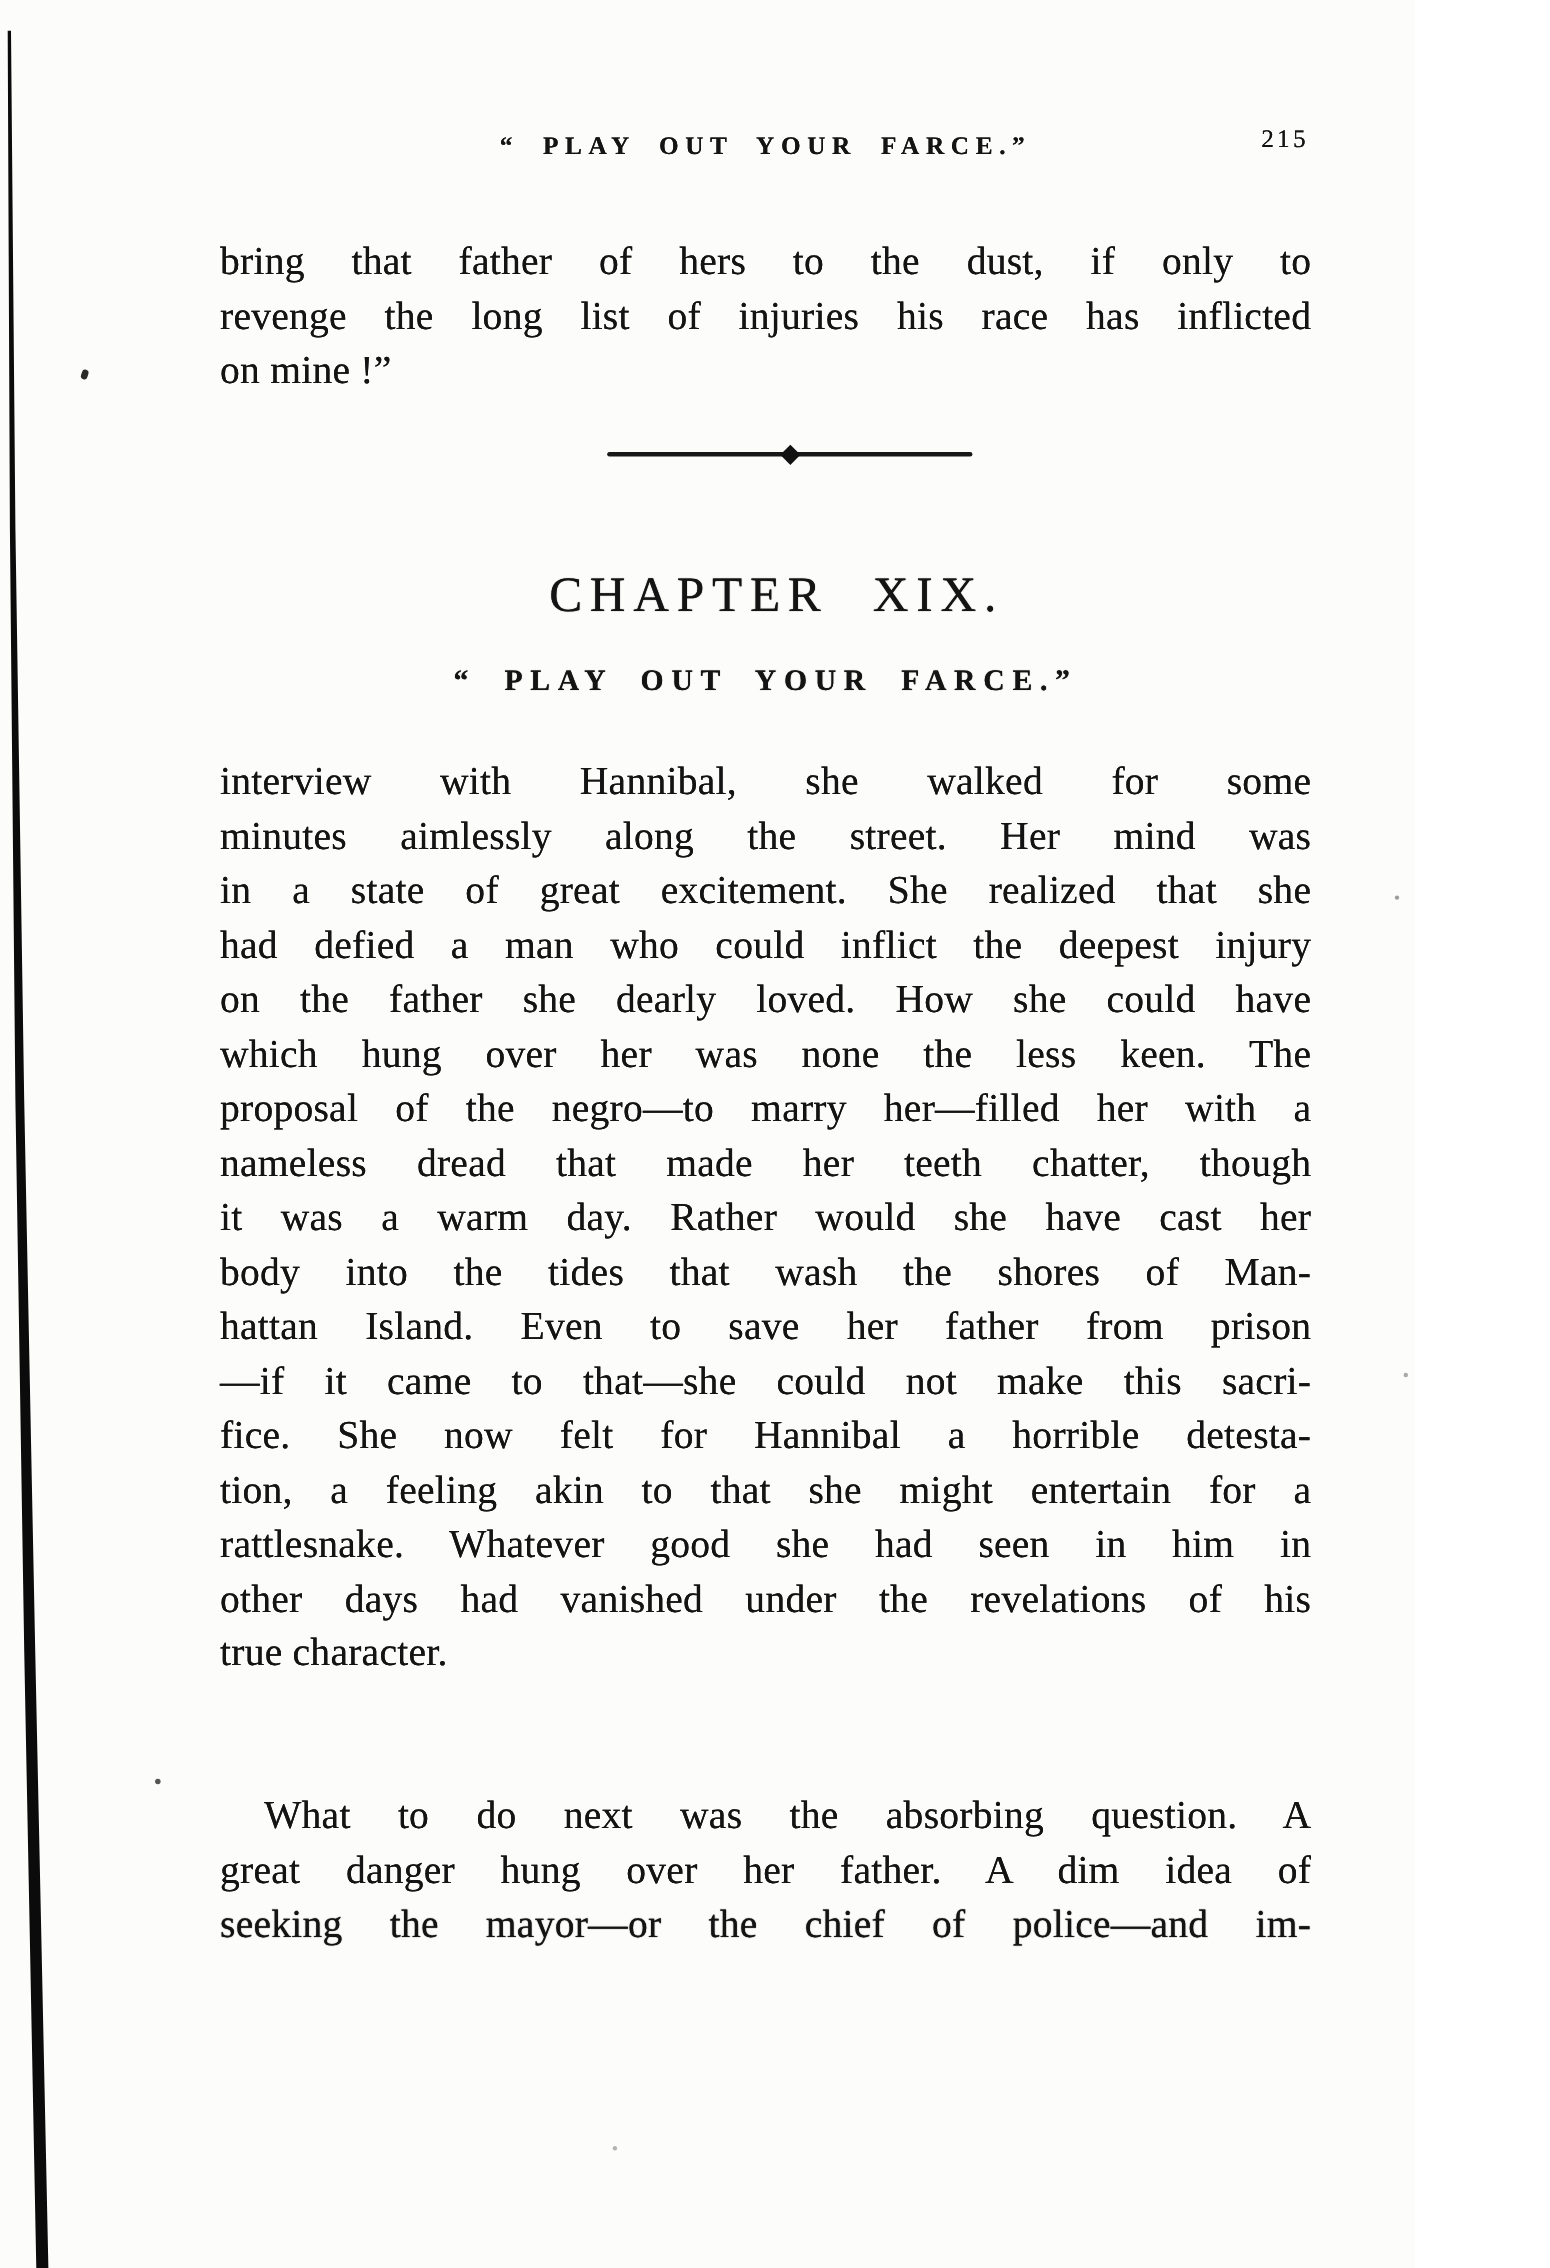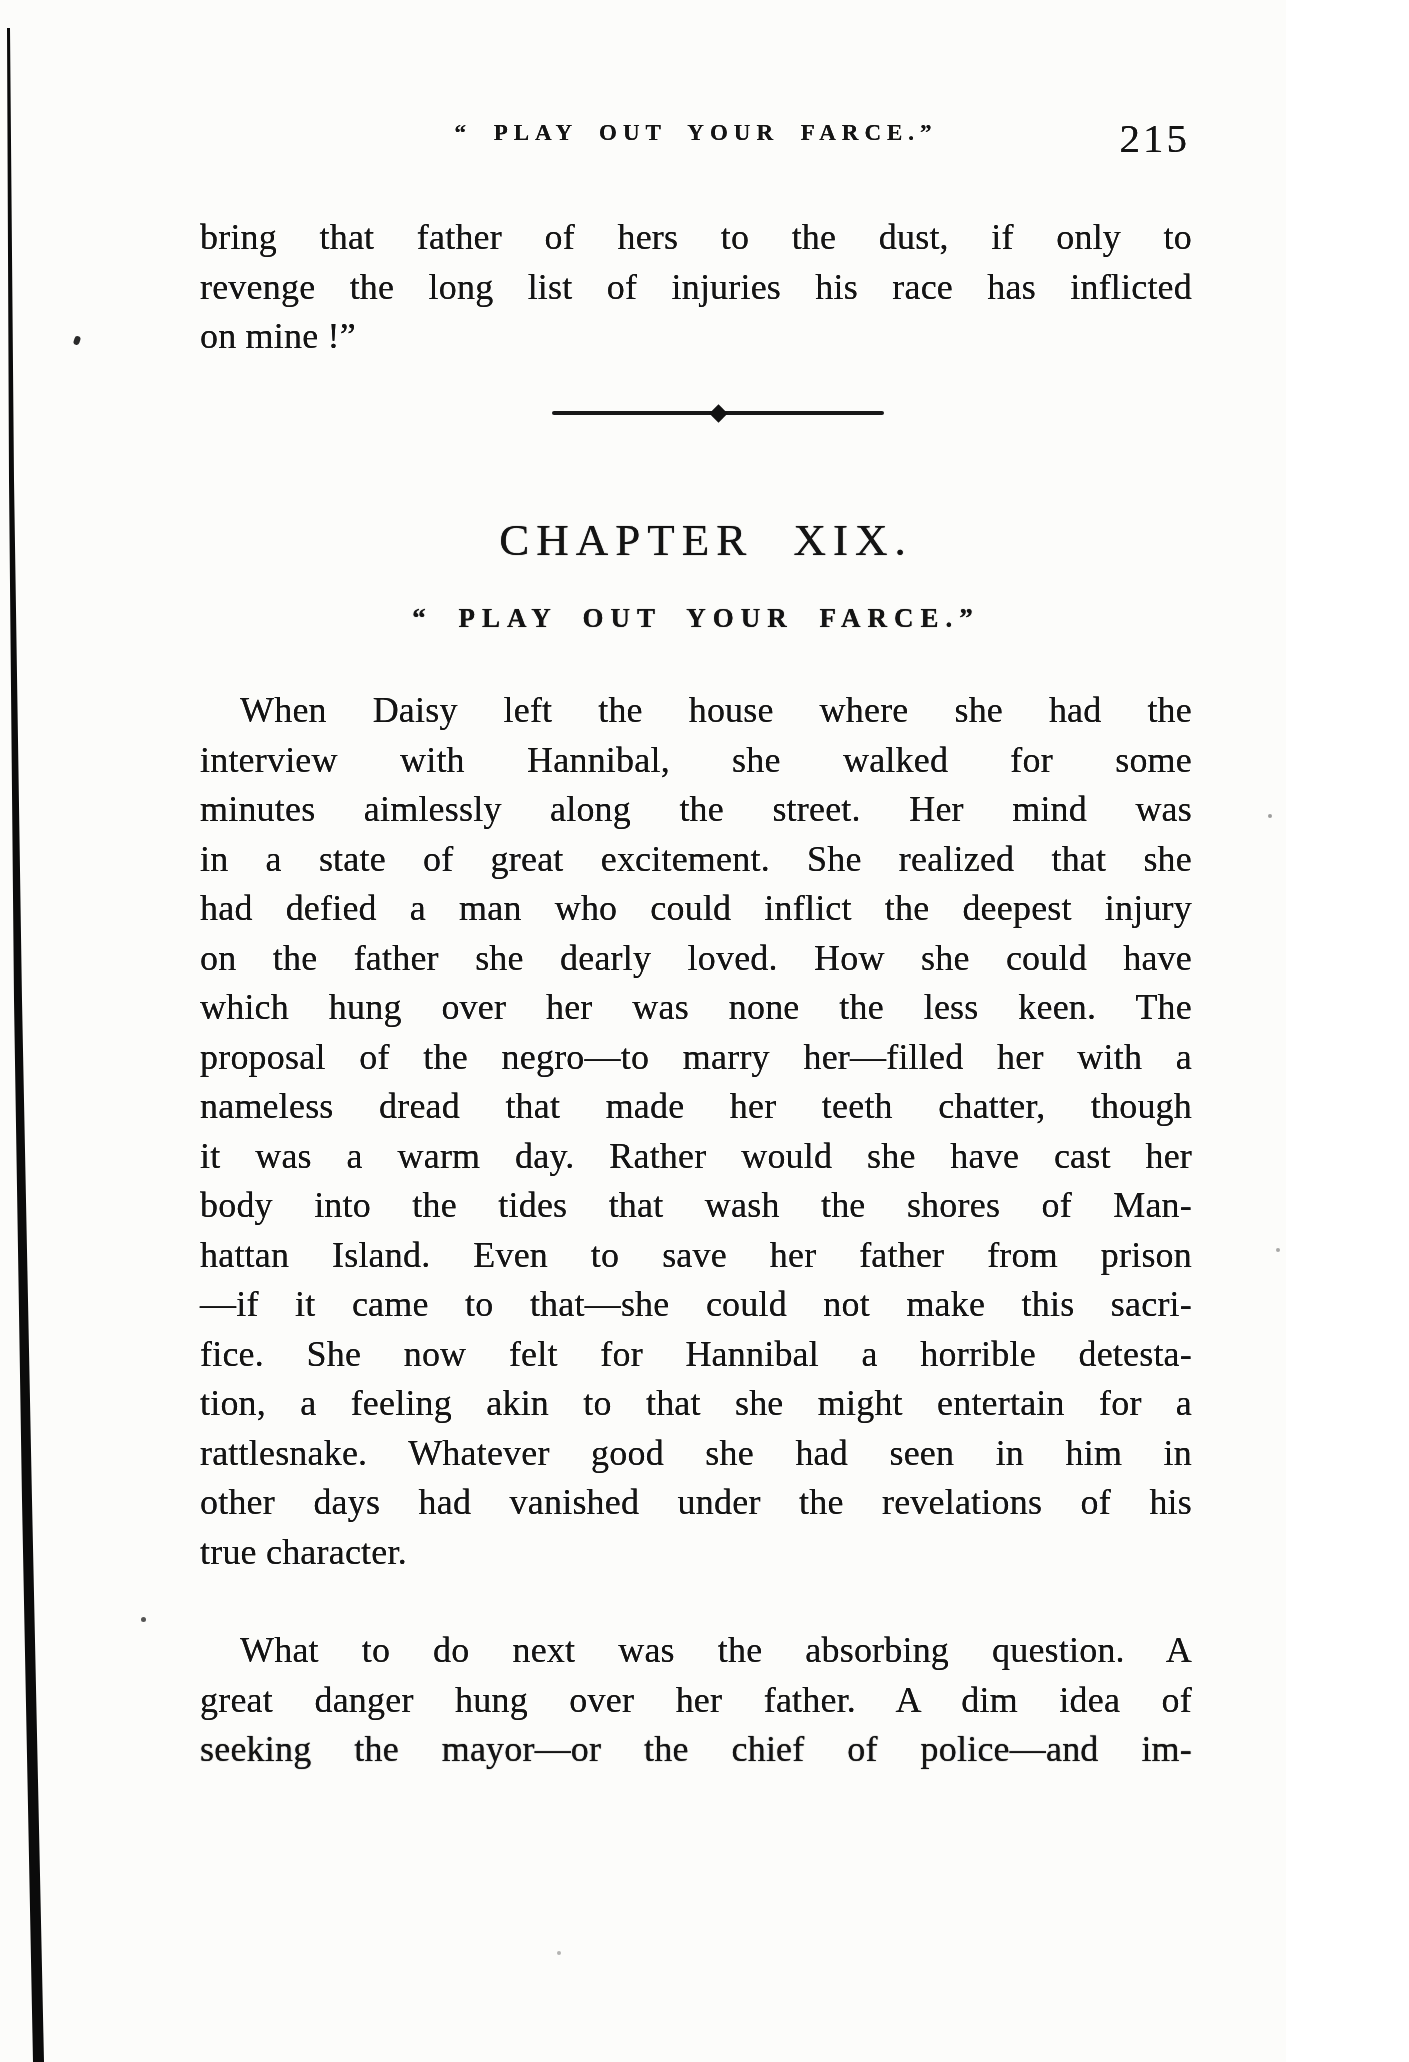--- a/index.html
+++ b/index.html
@@ -16,21 +16,21 @@
     position:absolute;left:200px;top:120px;width:992px;height:46px;
   }
   .rh-title{
     display:block;text-align:center;
     font-size:23px;font-weight:700;letter-spacing:6px;word-spacing:10px;
     text-shadow:0 0 .6px #1a1a1a;
     white-space:nowrap;
   }
   .rh-page{
     position:absolute;right:2px;top:-6px;
-    font-size:41px;font-weight:400;letter-spacing:3px;
+    font-size:23px;font-weight:400;letter-spacing:3px;
     text-shadow:0 0 .5px #1a1a1a;
   }
   
   .cont-para{position:absolute;left:200px;top:213px;width:992px;}
   
   .bl{
     font-size:36px;line-height:49.5px;letter-spacing:.2px;
     text-shadow:0 0 .5px #161616;
     text-align:justify;text-align-last:justify;text-justify:inter-word;
     white-space:nowrap;white-space:normal;
@@ -104,21 +104,20 @@
     <span class="rule"></span>
     <span class="diamond"></span>
     <span class="rule"></span>
   </div>
 
   <h1 class="chapter">CHAPTER XIX.</h1>
 
   <h2 class="subtitle">“ PLAY OUT YOUR FARCE.”</h2>
 
   <section class="para1">
-    <div class="bl indent">When Daisy left the house where she had the</div>
     <div class="bl">interview with Hannibal, she walked for some</div>
     <div class="bl">minutes aimlessly along the street. Her mind was</div>
     <div class="bl">in a state of great excitement. She realized that she</div>
     <div class="bl">had defied a man who could inflict the deepest injury</div>
     <div class="bl">on the father she dearly loved. How she could have</div>
     <div class="bl">which hung over her was none the less keen. The</div>
     <div class="bl">proposal of the negro—to marry her—filled her with a</div>
     <div class="bl">nameless dread that made her teeth chatter, though</div>
     <div class="bl">it was a warm day. Rather would she have cast her</div>
     <div class="bl">body into the tides that wash the shores of Man-</div>

